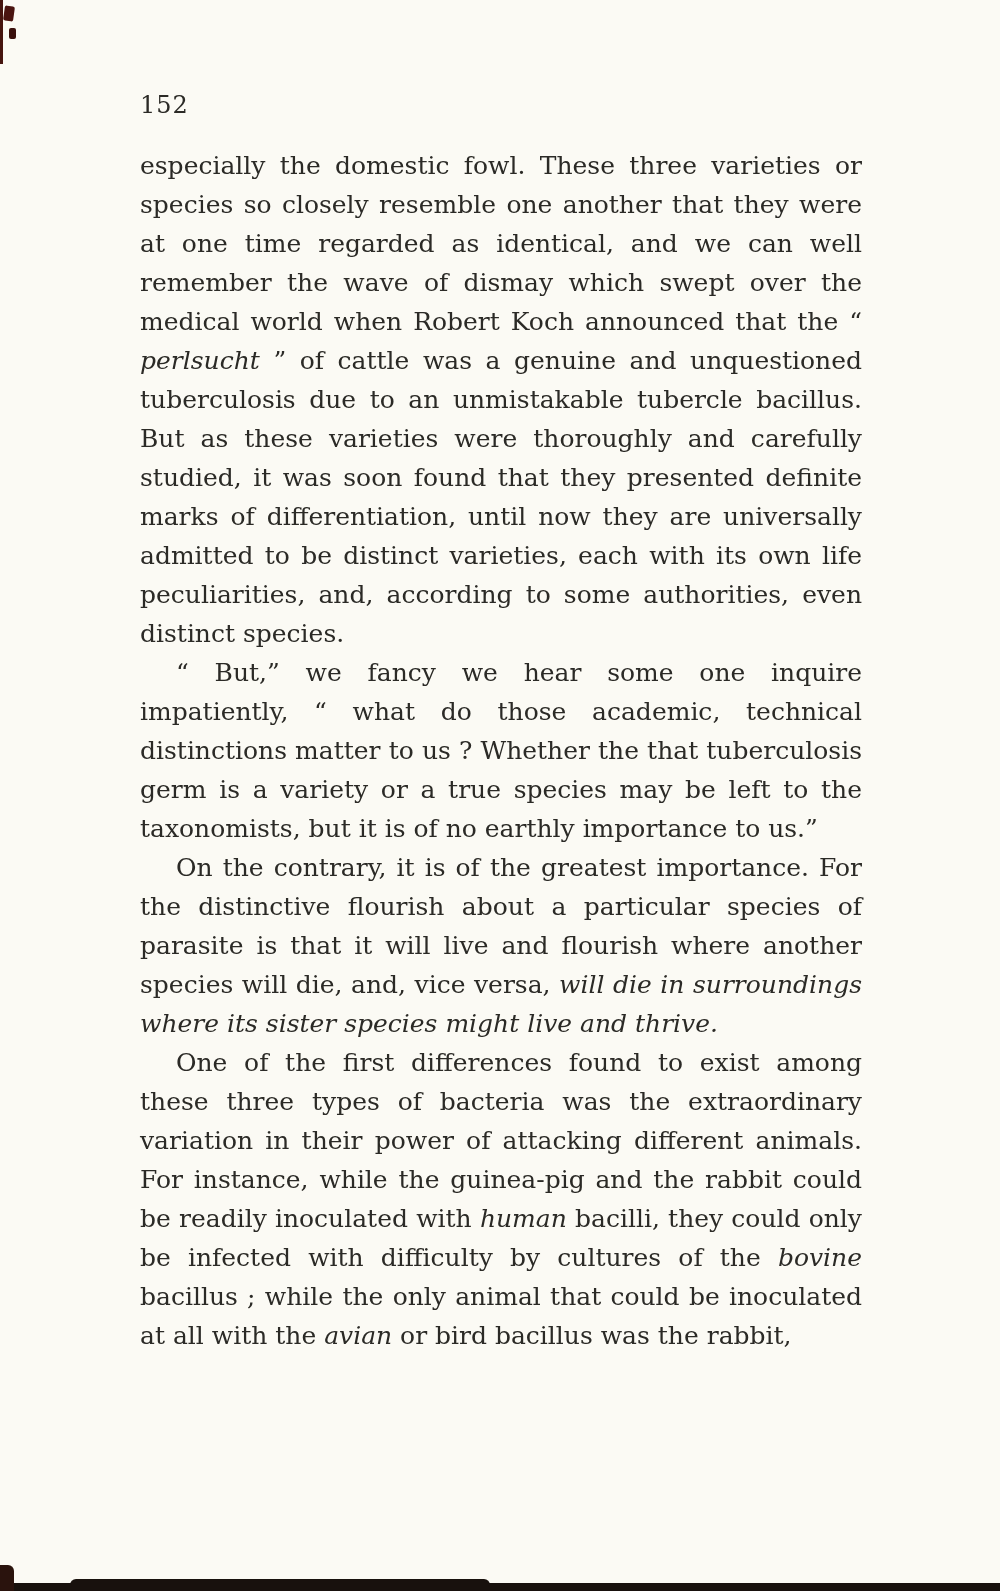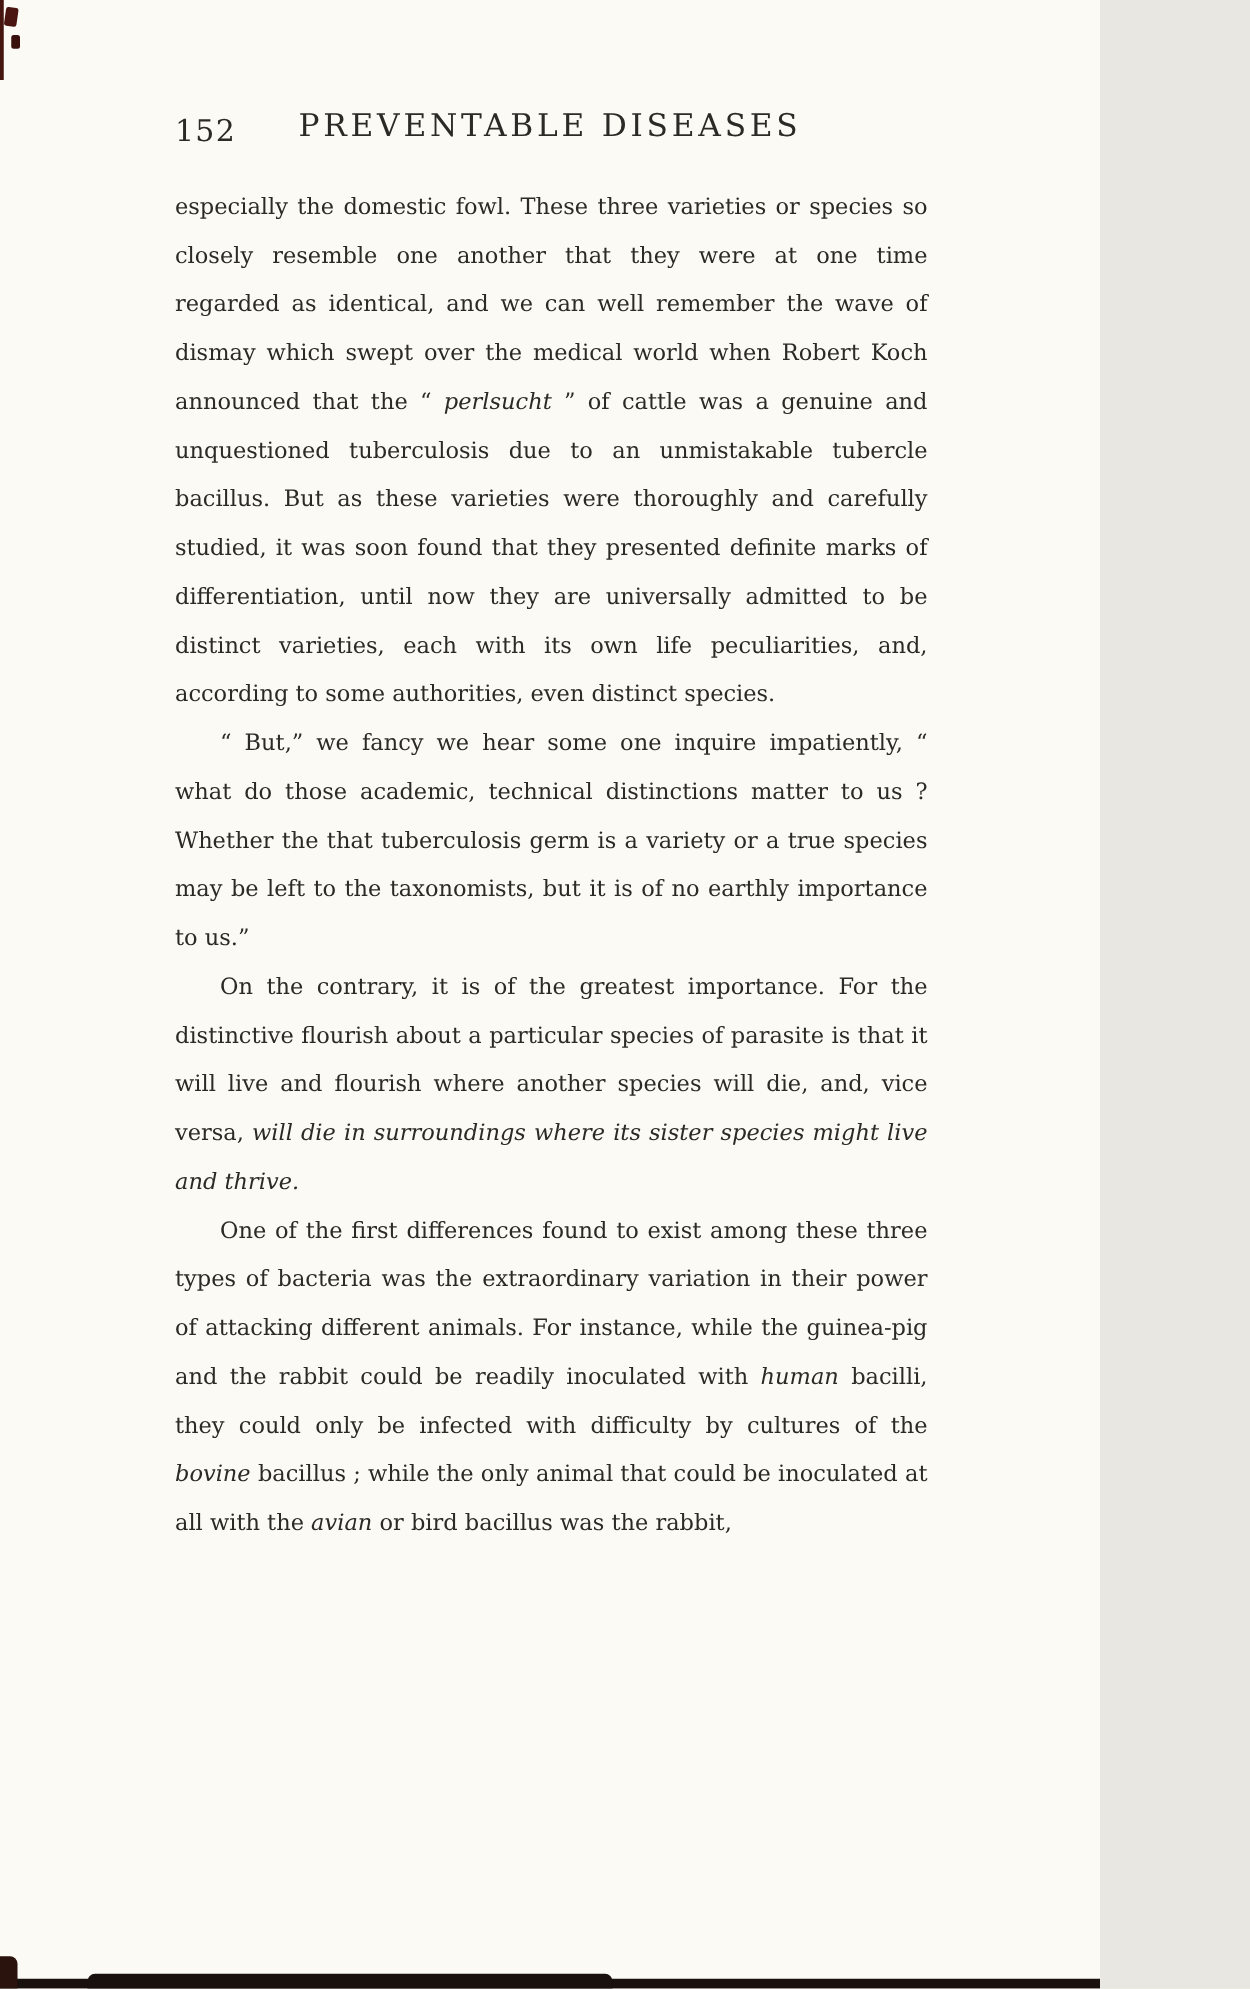--- a/index.html
+++ b/index.html
@@ -2,21 +2,21 @@
 <html><head>
 <meta charset="utf-8">
 <style>
   html, body {
     margin: 0;
     padding: 0;
     background: #e9e7e1;
   }
   .scan-page {
     position: relative;
-    width: 880px;
+    width: 1000px;
     height: 1591px;
     background: #fbfaf4;
     overflow: hidden;
     color: #2b2a26;
     font-family: "DejaVu Serif", "Liberation Serif", serif;
     box-sizing: border-box;
   }
   
   .page-header {
     position: relative;
@@ -33,21 +33,21 @@
   .running-title {
     display: block;
     text-align: center;
     font-size: 25px;
     letter-spacing: 3px;
     font-weight: 500;
   }
   
   .page-body {
     margin: 0 138px 0 140px;
-    font-size: 18px;
+    font-size: 25px;
     line-height: 39px;
     text-align: justify;
     text-justify: inter-word;
   }
   .para {
     margin: 0;
     padding: 0;
   }
   .para.indent {
     text-indent: 36px;
@@ -110,21 +110,20 @@
     border-radius: 0 6px 0 0;
   }
 </style>
 </head>
 <body>
 
 <div class="scan-page">
 
   <div class="page-header">
     <span class="page-number">152</span>
-    <span class="running-title">PREVENTABLE DISEASES</span>
   </div>
 
   <div class="page-body">
 
     <p class="para"><span>especially the domestic fowl.  These three varieties or species so closely resemble one another that they were at one time regarded as identical, and we can well remember the wave of dismay which swept over the medical world when Robert Koch announced that the “ </span><span class="italic">perlsucht</span><span> ” of cattle was a genuine and unquestioned tuberculosis due to an unmistakable tubercle bacillus.  But as these varieties were thoroughly and carefully studied, it was soon found that they presented definite marks of differentiation, until now they are universally admitted to be distinct varieties, each with its own life peculiarities, and, according to some authorities, even distinct species.</span></p>
 
     <p class="para indent"><span>“ But,” we fancy we hear some one inquire impatiently, “ what do those academic, technical distinctions matter to us ?  Whether the that tuberculosis germ is a variety or a true species may be left to the taxonomists, but it is of no earthly importance to us.”</span></p>
 
     <p class="para indent"><span>On the contrary, it is of the greatest importance.  For the distinctive flourish about a particular species of parasite is that it will live and flourish where another species will die, and, vice versa, </span><span class="italic">will die in surroundings where its sister species might live and thrive.</span></p>
 

